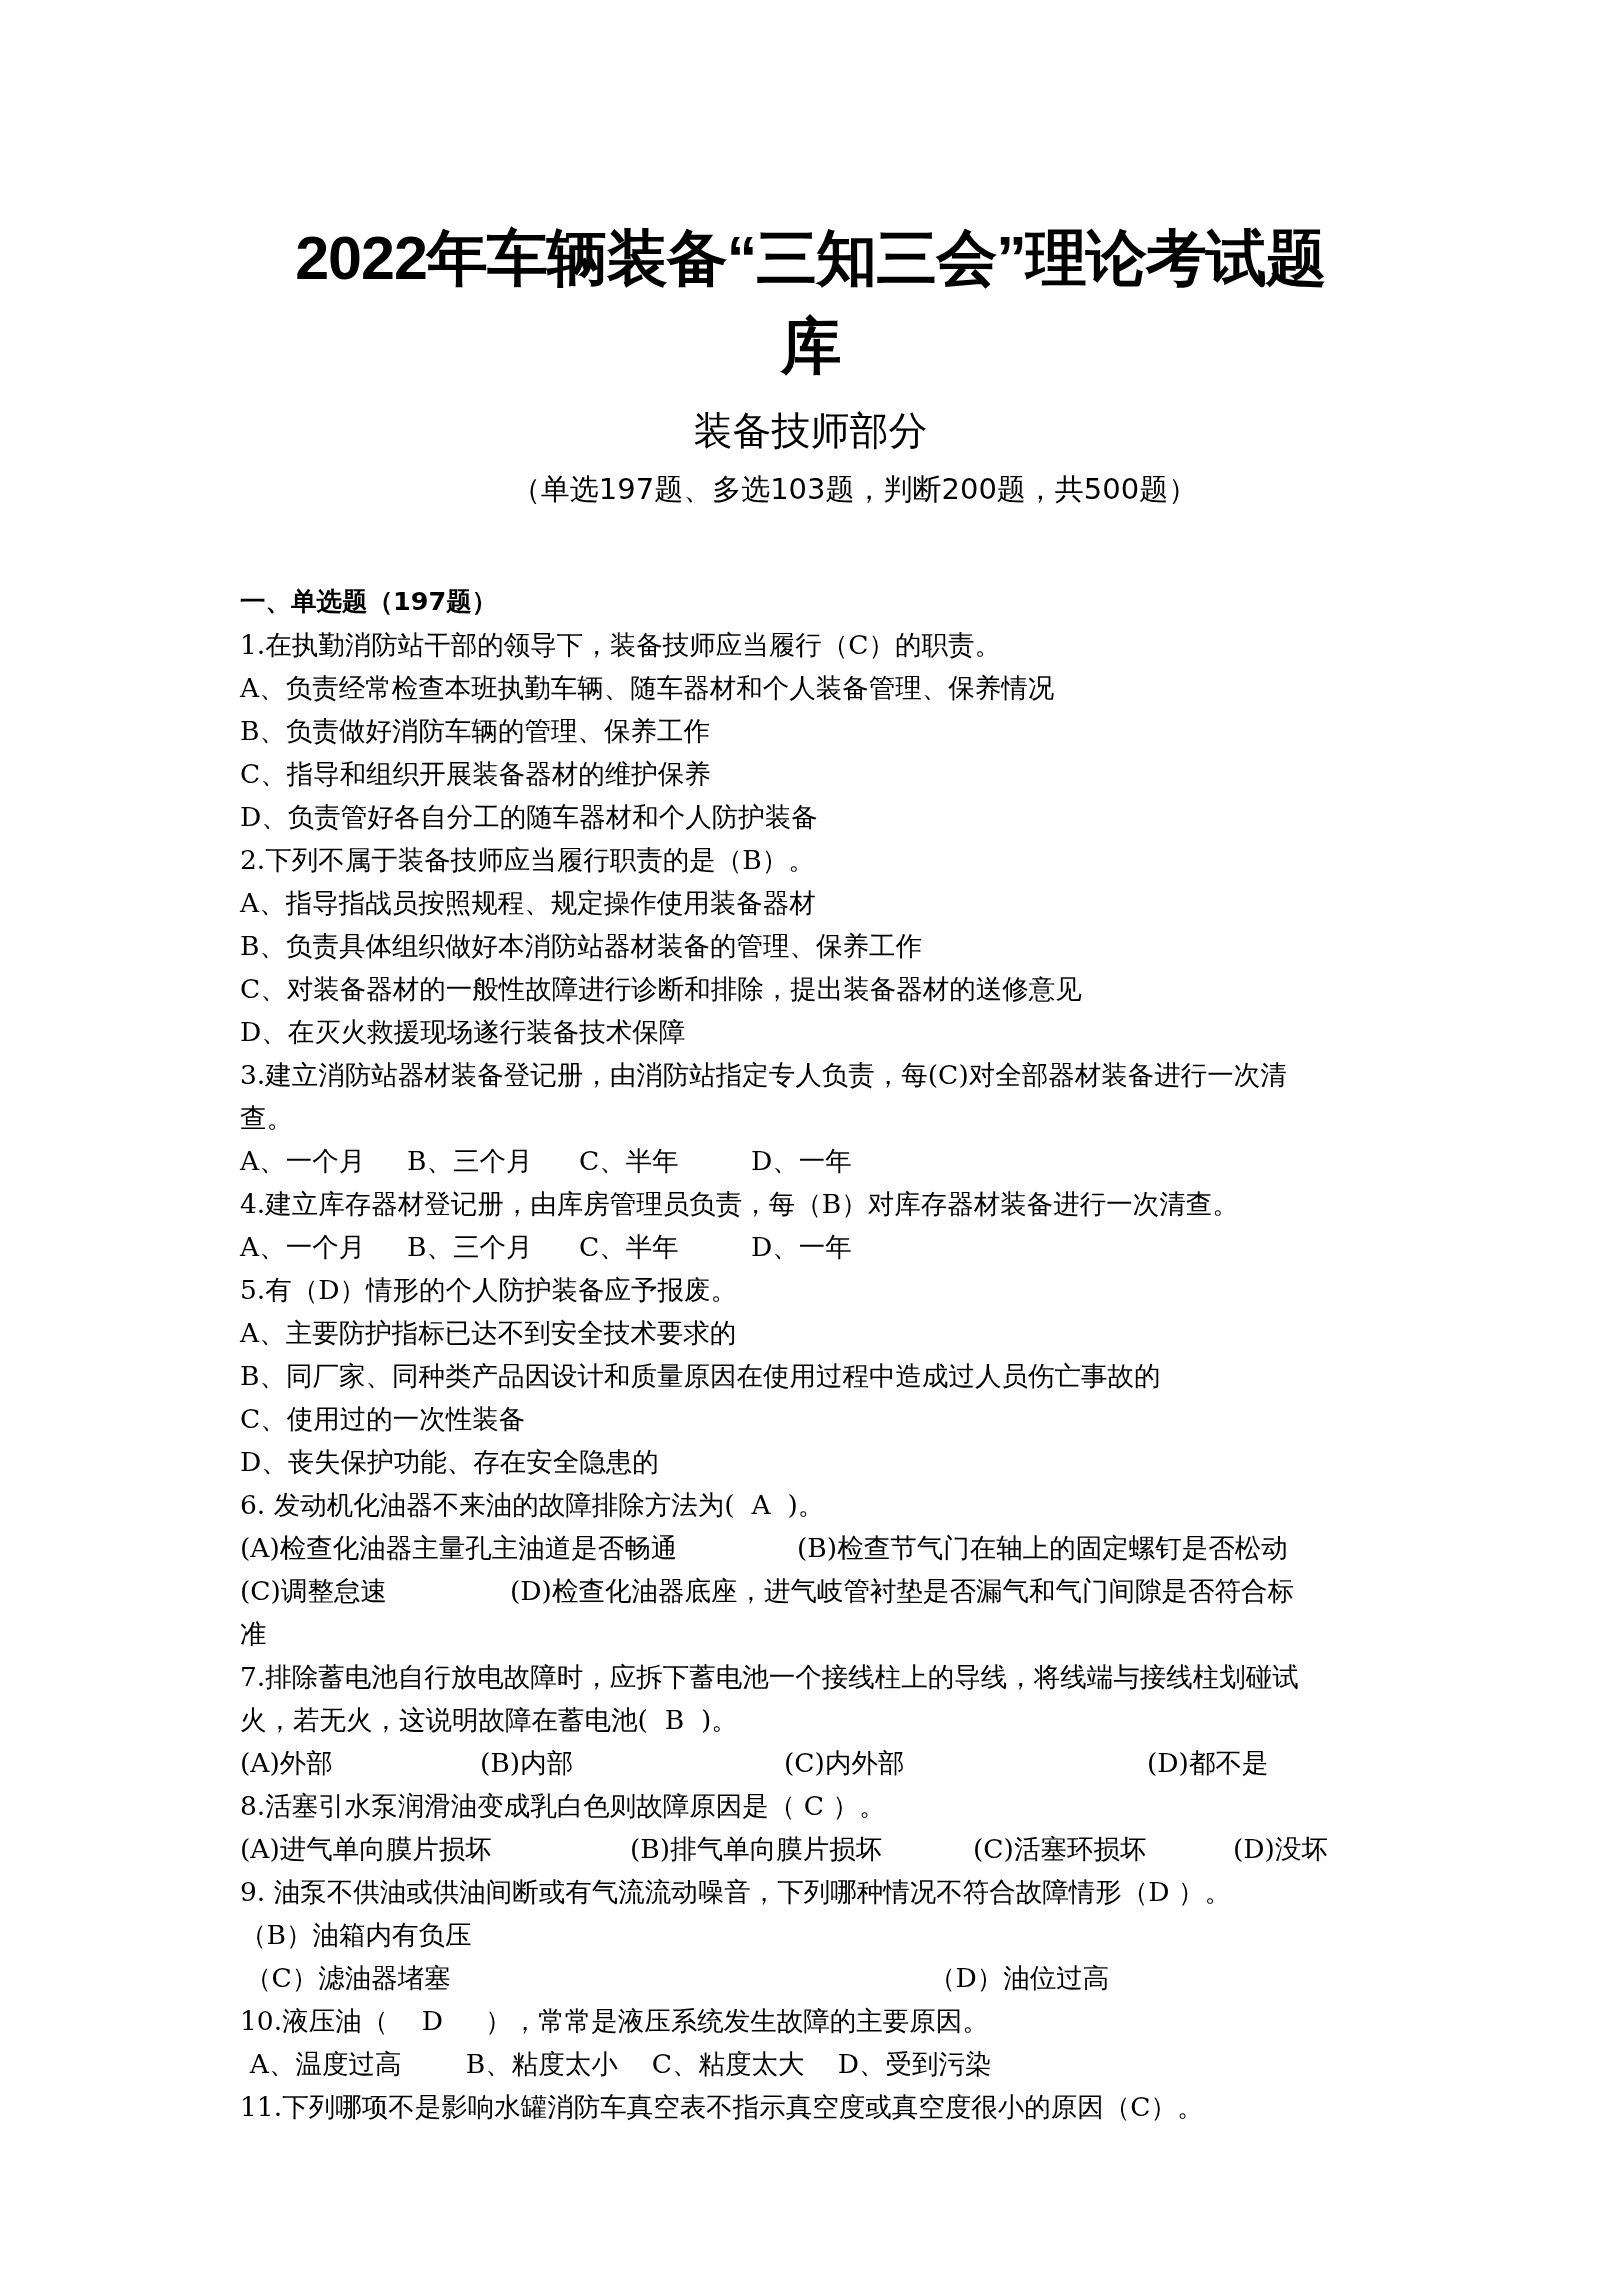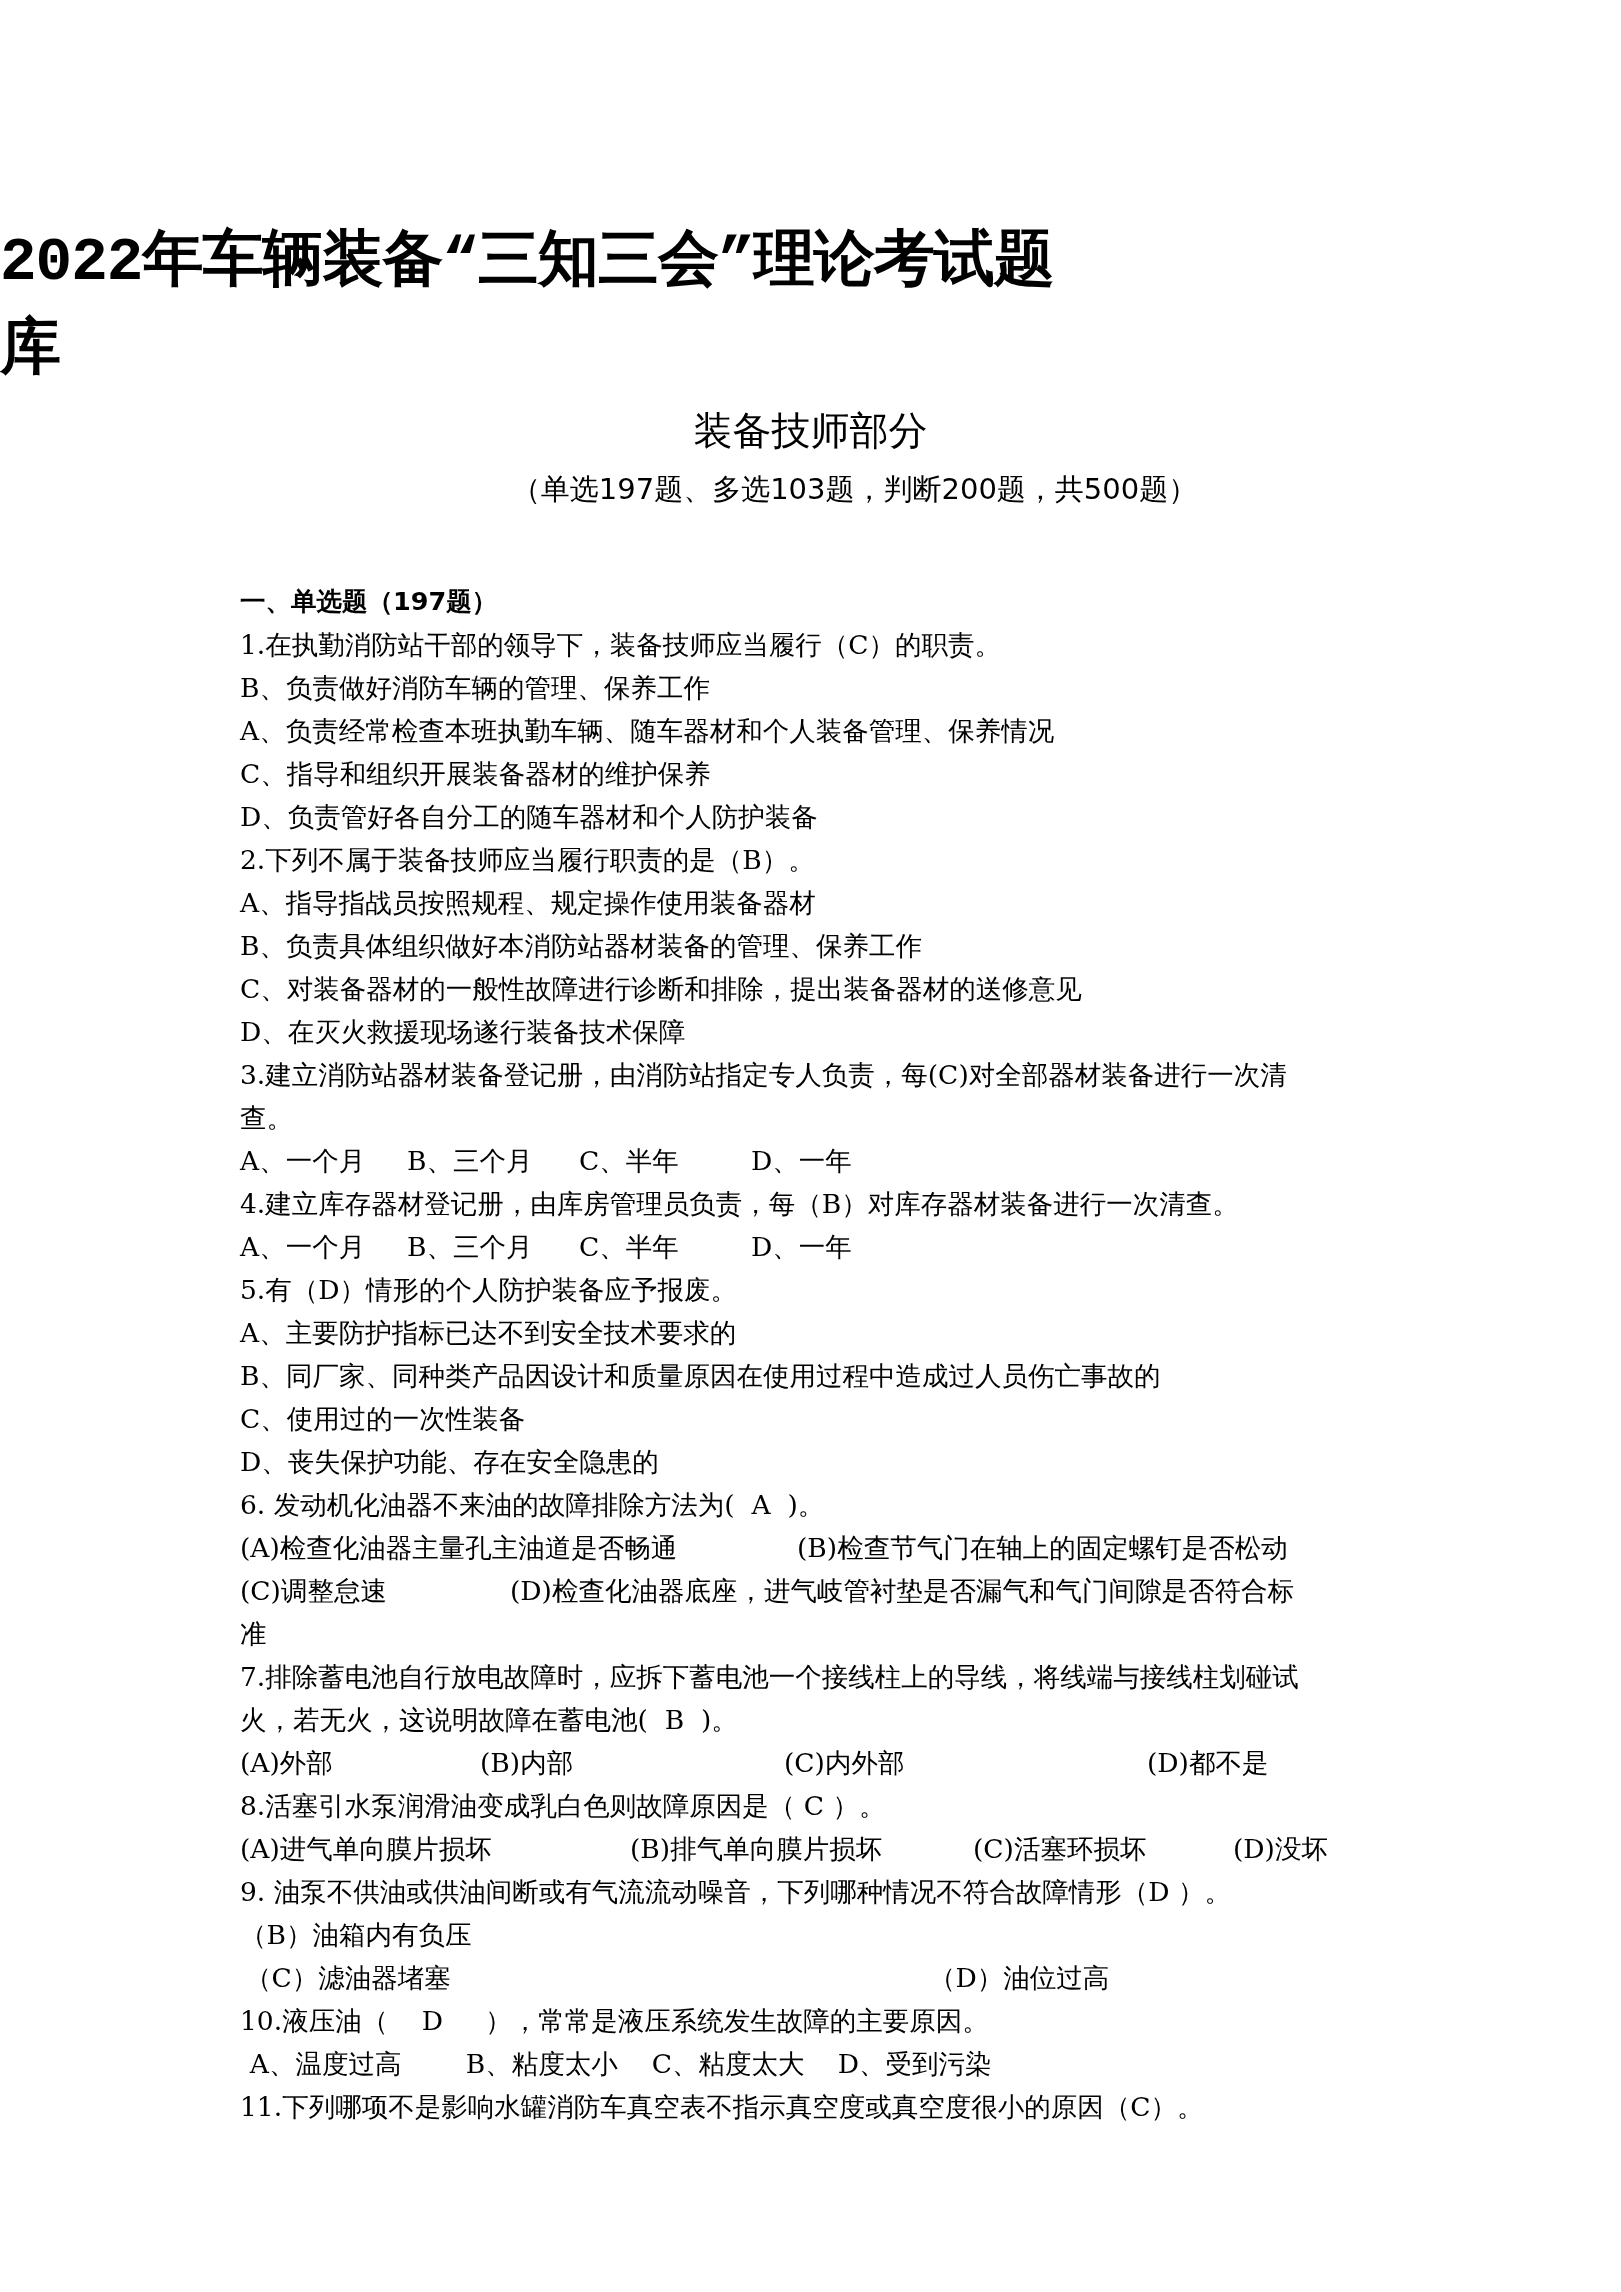--- a/index.html
+++ b/index.html
@@ -1,18 +1,18 @@
 <!DOCTYPE html>
 <html><head>
 <meta charset="utf-8">
 <style>
   html, body { margin:0; padding:0; background:#ffffff; }
   body { width:1621px; height:2293px; position:relative; overflow:hidden; color:#000; }
-  .title { position:absolute; left:0; width:1621px; 
-    font-family:Liberation Mono, monospace; font-weight:bold; font-size:61px; letter-spacing:-1px; }
+  .title { position:absolute; left:0; width:1621px; text-align:center;
+    font-family:Liberation Sans, sans-serif; font-weight:bold; font-size:61px; letter-spacing:-1px; }
   .sub { position:absolute; left:0; width:1621px; text-align:center;
     font-family:"DejaVu Sans",sans-serif; font-size:39px; }
   .paren { position:absolute; left:0; width:1621px; text-align:center;
     font-family:"DejaVu Sans",sans-serif; font-size:29px;margin-left:44px; }
   .body { position:absolute; left:240px; top:580px; width:1157px;
     font-family:"DejaVu Serif",serif; font-size:26.5px; line-height:43px; }
   .line { white-space:pre; height:43px; }
   .heading { font-weight:bold; font-family:"DejaVu Sans",sans-serif; font-size:25.5px; }
   .row { display:flex; height:43px; white-space:pre; }
   .row span { display:inline-block; }
@@ -22,22 +22,22 @@
 
 <div class="title" style="top:218px;">2022年车辆装备“三知三会”理论考试题</div>
 <div class="title" style="top:306px;">库</div>
 <div class="sub" style="top:404px;">装备技师部分</div>
 <div class="paren" style="top:470px;">（单选197题、多选103题，判断200题，共500题）</div>
 
 <div class="body">
   <div class="line heading">一、单选题（197题）</div>
 
   <div class="line">1.在执勤消防站干部的领导下，装备技师应当履行（C）的职责。</div>
+  <div class="line">A、负责经常检查本班执勤车辆、随车器材和个人装备管理、保养情况</div>
   <div class="line">B、负责做好消防车辆的管理、保养工作</div>
-  <div class="line">A、负责经常检查本班执勤车辆、随车器材和个人装备管理、保养情况</div>
   <div class="line">C、指导和组织开展装备器材的维护保养</div>
   <div class="line">D、负责管好各自分工的随车器材和个人防护装备</div>
 
   <div class="line">2.下列不属于装备技师应当履行职责的是（B）。</div>
   <div class="line">A、指导指战员按照规程、规定操作使用装备器材</div>
   <div class="line">B、负责具体组织做好本消防站器材装备的管理、保养工作</div>
   <div class="line">C、对装备器材的一般性故障进行诊断和排除，提出装备器材的送修意见</div>
   <div class="line">D、在灭火救援现场遂行装备技术保障</div>
 
   <div class="line">3.建立消防站器材装备登记册，由消防站指定专人负责，每(C)对全部器材装备进行一次清</div>

